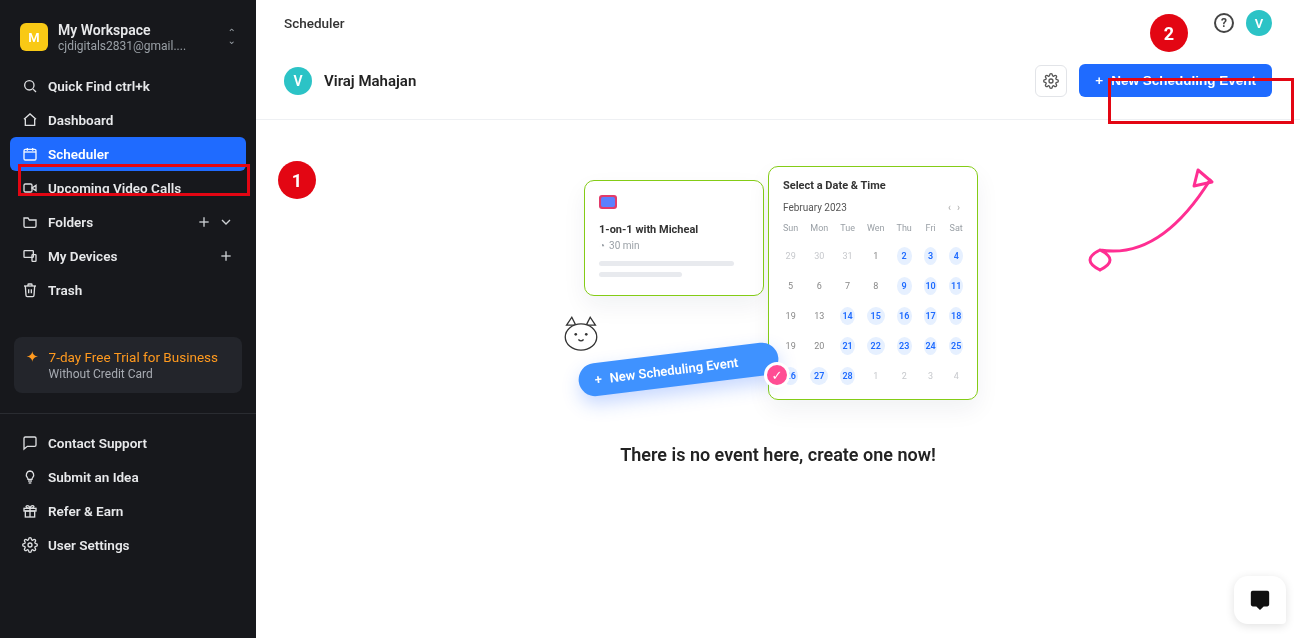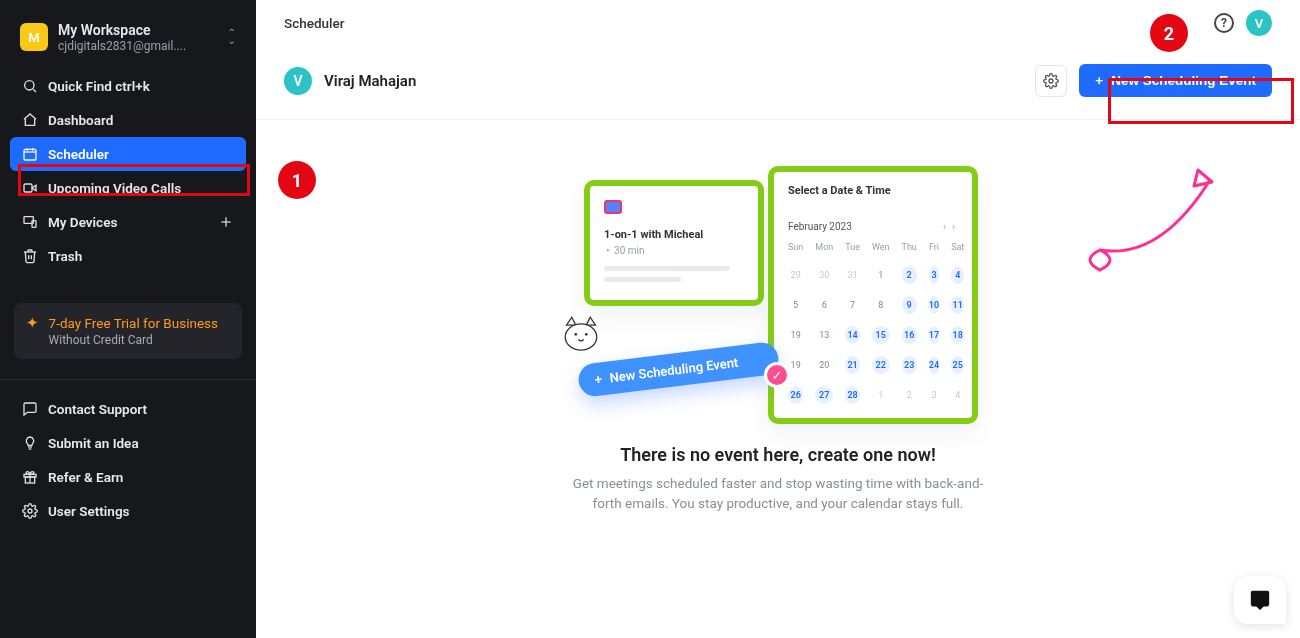--- a/index.html
+++ b/index.html
@@ -106,36 +106,36 @@
 .panel-body { border-top: 1px solid #eef0f3; padding: 18px 28px 28px; height: calc(100% - 140px); overflow: auto; }
 
 .empty-wrap { width: 100%; display: flex; flex-direction: column; align-items: center; }
 .illus {
   position: relative;
   width: 400px; height: 250px;
   margin-top: 28px;
 }
 .ill-card-left, .ill-card-right {
   position: absolute;
-  background: #fff; border: 6px solid #84cc16; border-radius: 10px;
+  background: #fff; border: 1px solid #84cc16; border-radius: 10px;
   box-shadow: 0 10px 24px rgba(20,30,60,0.06);
 }
 .ill-card-left { left: 6px; top: 14px; width: 180px; padding: 14px 14px 18px; }
 .ill-logo { width: 18px; height: 14px; background: #e23b6b; border-radius: 3px; position: relative; }
 .ill-logo::after { content: ""; position: absolute; left: 2px; top: 2px; width: 14px; height: 10px; background: #5b80ff; border-radius: 2px; }
 .ill-title { font-weight: 700; font-size: 11px; margin-top: 14px; color: #333; }
 .ill-sub { display: flex; align-items: center; gap: 4px; color: #9aa0a6; font-size: 10px; margin-top: 4px; }
 .ill-lines { margin-top: 10px; }
 .ill-line { height: 5px; background: #e8eaee; border-radius: 3px; margin-top: 6px; }
 .ill-line.l1 { width: 90%; }
 .ill-line.l2 { width: 55%; }
 
 .ill-card-right { right: 0; top: 0; width: 210px; padding: 12px 14px 14px; }
 .ill-r-title { font-weight: 700; font-size: 11px; color: #333; }
-.ill-r-month { display: flex; align-items: center; margin-top: 24px; font-size: 10px; color: #555; }
+.ill-r-month { display: flex; align-items: center; margin-top: 10px; font-size: 10px; color: #555; }
 .ill-r-month .spacer { flex: 1; }
 .ill-r-month .chev { color: #aaa; cursor: pointer; padding: 0 3px; }
 .cal-grid { margin-top: 8px; display: grid; grid-template-columns: repeat(7, 1fr); gap: 12px; font-size: 9px; color: #888; text-align: center; }
 .cal-head { color: #9aa0a6; font-size: 9px; padding: 2px 0; }
 .cal-cell { padding: 4px 0; border-radius: 50%; }
 .cal-cell.avail { background: #e6f0ff; color: #1f6bff; font-weight: 600; }
 .cal-cell.dim { color: #c6c8cc; }
 
 .ill-pill {
   position: absolute; left: 0; bottom: 30px;
@@ -236,20 +236,41 @@
       <div class="nav-item">
         <span class="icon-slot">
           <svg class="icon-svg" viewBox="0 0 24 24" fill="none" stroke="currentColor" stroke-width="2">
               <rect x="3" y="6" width="12" height="12" rx="2"></rect>
               <path d="M21 8l-6 4 6 4V8z"></path>
             </svg>
         </span>
         <span>Upcoming Video Calls</span>
       </div>
 
+      <div class="nav-item">
+        <span class="icon-slot">
+          <svg class="icon-svg" viewBox="0 0 24 24" fill="none" stroke="currentColor" stroke-width="2">
+              <path d="M3 6h6l2 3h10v9a2 2 0 0 1-2 2H5a2 2 0 0 1-2-2V6z"></path>
+            </svg>
+        </span>
+        <span>Folders</span>
+        <span class="tail">
+          <span>
+            <svg class="icon-svg" viewBox="0 0 24 24" fill="none" stroke="currentColor" stroke-width="2">
+                <line x1="12" y1="5" x2="12" y2="19"></line>
+                <line x1="5" y1="12" x2="19" y2="12"></line>
+              </svg>
+          </span>
+          <span>
+            <svg class="icon-svg" viewBox="0 0 24 24" fill="none" stroke="currentColor" stroke-width="2">
+                <polyline points="6 9 12 15 18 9"></polyline>
+              </svg>
+          </span>
+        </span>
+      </div>
 
       <div class="nav-item">
         <span class="icon-slot">
           <svg class="icon-svg" viewBox="0 0 24 24" fill="none" stroke="currentColor" stroke-width="2">
               <rect x="3" y="4" width="14" height="10" rx="1"></rect>
               <rect x="15" y="10" width="6" height="10" rx="1"></rect>
             </svg>
         </span>
         <span>My Devices</span>
         <span class="tail">
@@ -436,21 +457,20 @@
           </div>
 
           <div class="ill-pill">
             <span>+</span>
             <span>New Scheduling Event</span>
           </div>
           <div class="ill-check">✓</div>
         </div>
 
         <div class="empty-head">There is no event here, create one now!</div>
-        <div class="empty-sub">Get meetings scheduled faster and stop wasting time with back-and-forth emails. You stay productive, and your calendar stays full.</div>
       </div>
     </div>
   </main>
 </div>
 
 <div class="anno-box anno-1"></div>
 <div class="anno-circle anno-c1">1</div>
 <div class="anno-box anno-2"></div>
 <div class="anno-circle anno-c2">2</div>
 <svg class="anno-arrow" width="160" height="140">

